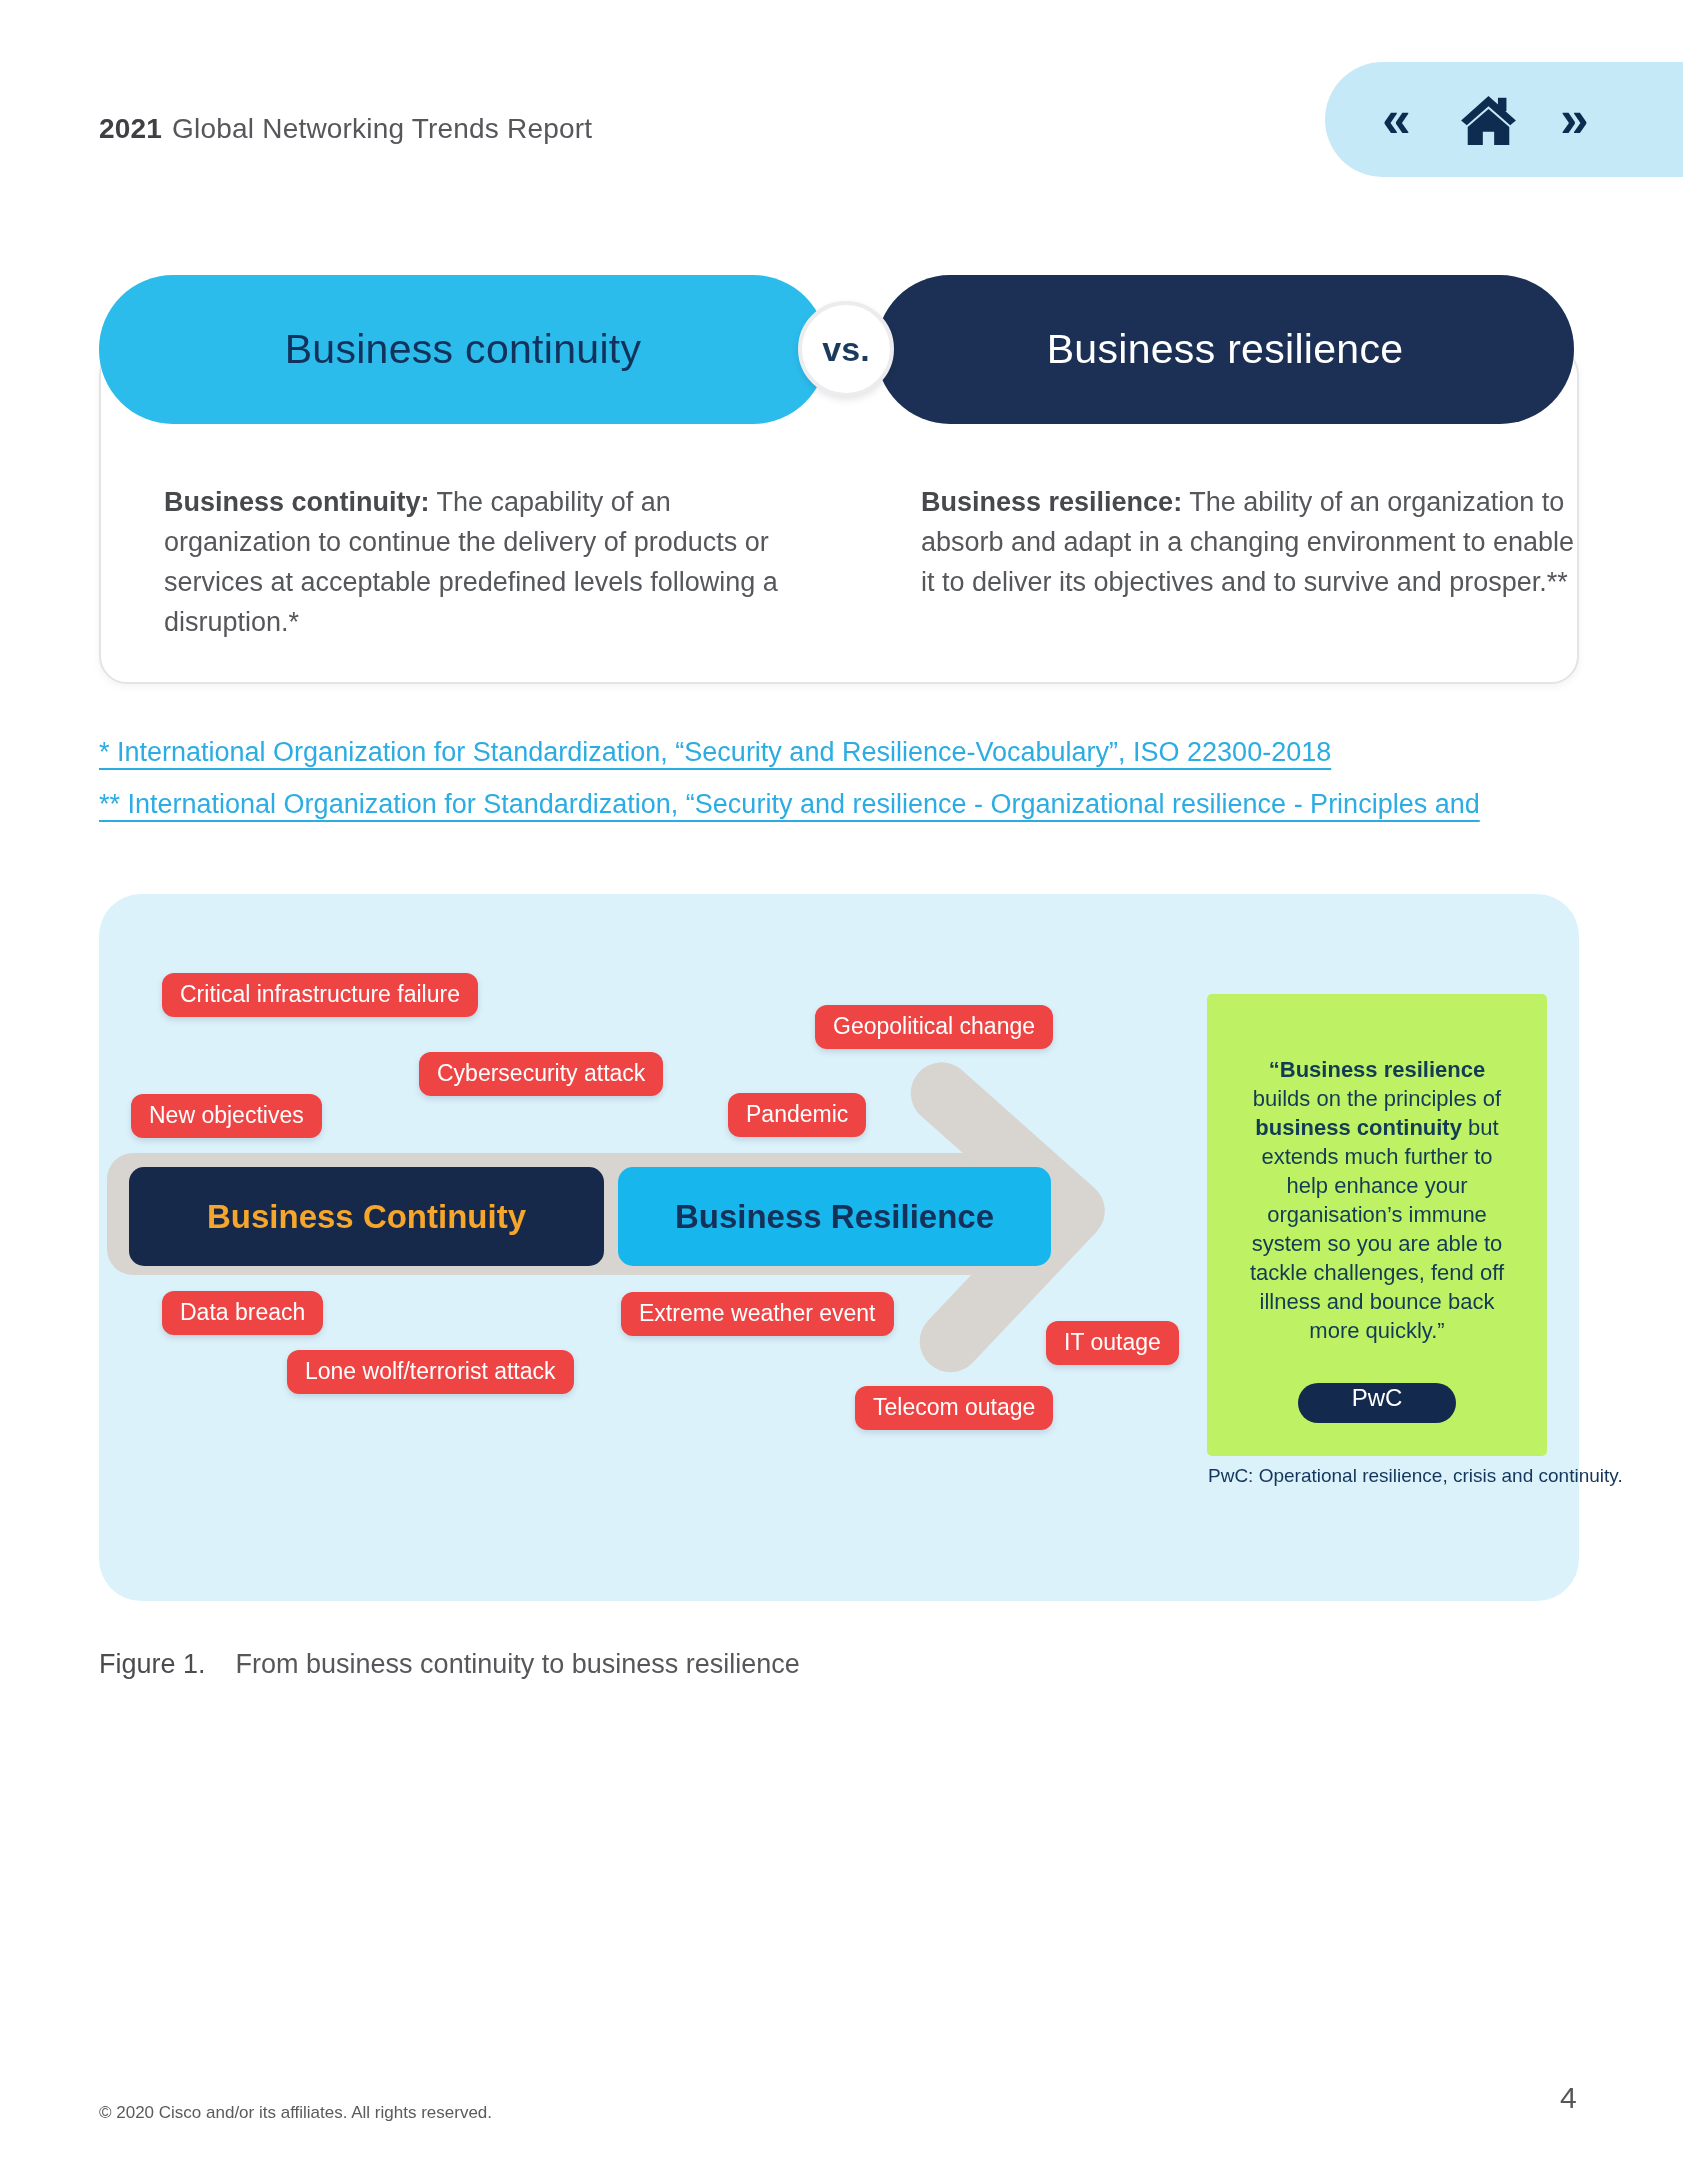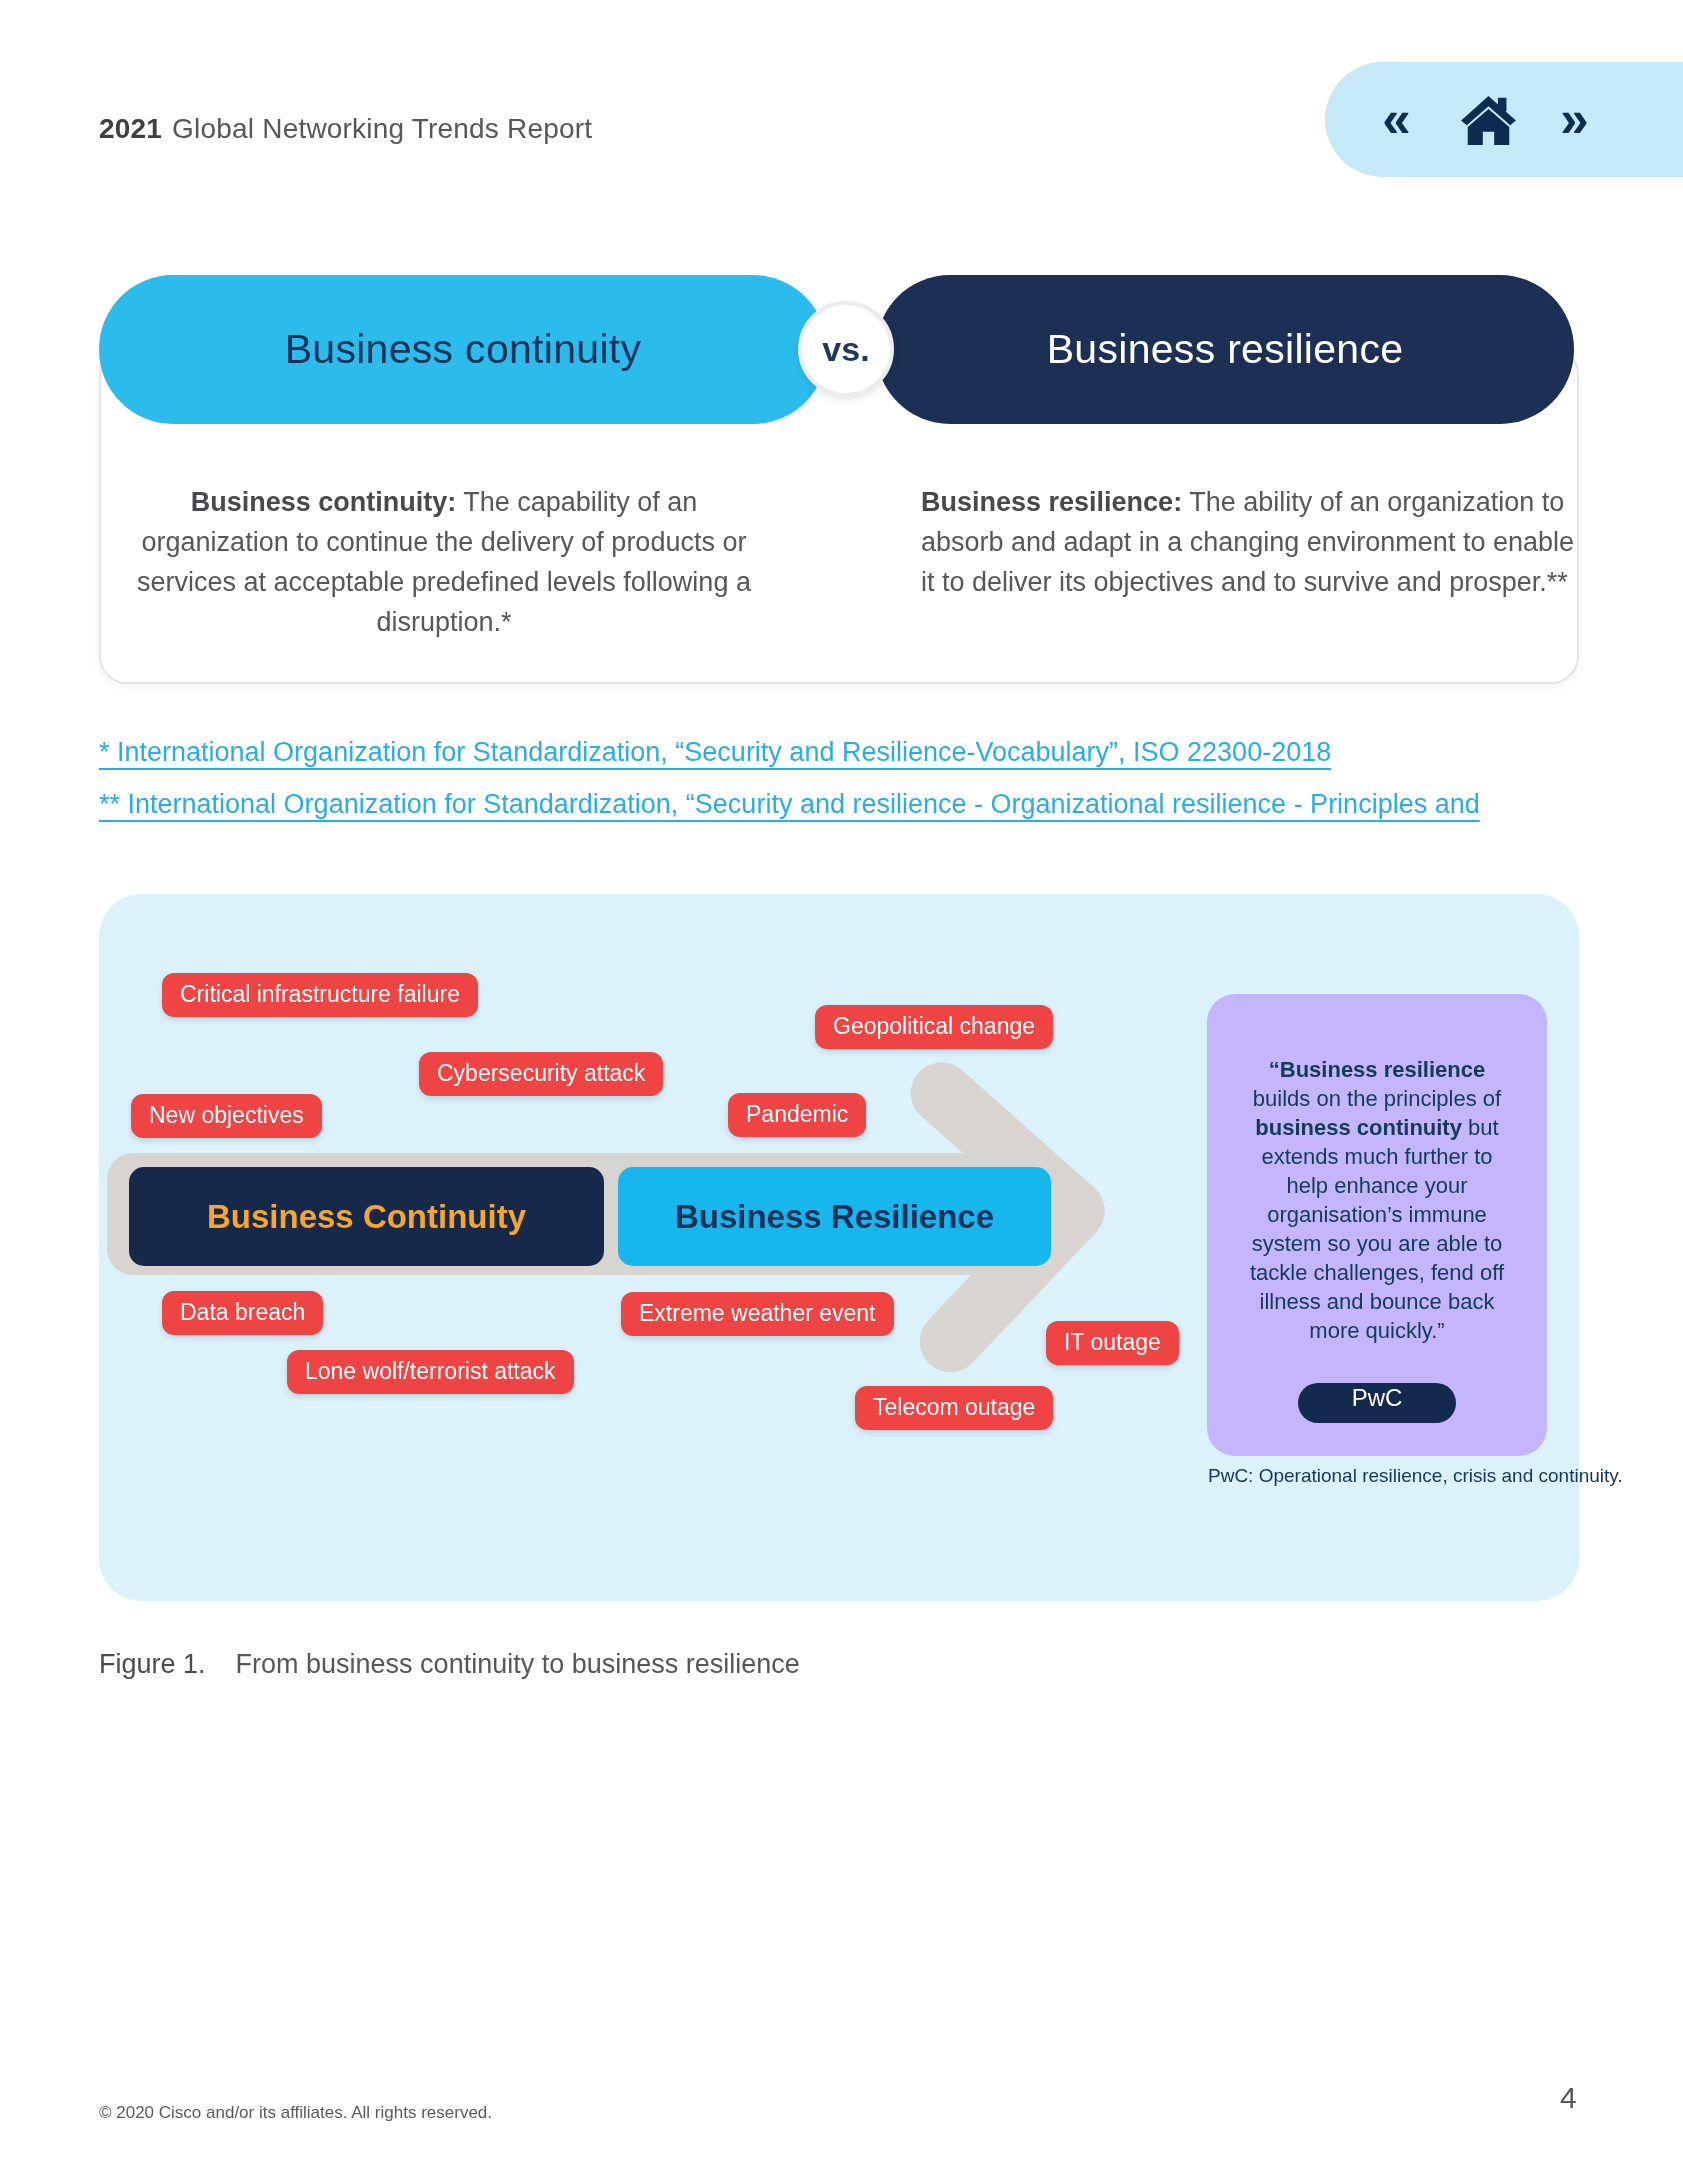--- a/index.html
+++ b/index.html
@@ -30,42 +30,42 @@
     font-size:41px;font-weight:500;letter-spacing:0.3px;}
   .pill-left{left:99px;width:728px;background:#2BBCEC;color:#12325B;}
   .pill-right{left:876px;width:698px;background:#1B3054;color:#FFFFFF;}
   .vs-circle{
     position:absolute;left:798px;top:301px;width:96px;height:96px;border-radius:50%;
     background:#fff;border:4px solid #ECECEE;box-sizing:border-box;
     display:flex;align-items:center;justify-content:center;
     font-size:34px;font-weight:700;color:#1B3A5E;box-shadow:0 3px 7px rgba(0,0,0,.10);
   }
   .definition{position:absolute;top:482px;font-size:27px;line-height:40px;color:#56575B;}
-  .def-left{left:137px;width:614px;text-align:center;}
+  .def-left{left:164px;width:614px;}
   .def-right{left:921px;width:653px;}
   .definition b{font-weight:700;color:#48494C;}
   
   .footnote{position:absolute;left:99px;font-size:27px;color:#2BACE2;text-decoration:underline;
     text-decoration-thickness:2px;text-underline-offset:7px;cursor:pointer;white-space:nowrap;}
   .fn1{top:737px;}
   .fn2{top:789px;}
   
   .figure{position:absolute;left:99px;top:894px;width:1480px;height:707px;background:#DCF2FB;border-radius:42px;}
   .arrow-svg{position:absolute;left:0;top:0;width:1480px;height:707px;pointer-events:none;}
   .arrow-shaft{position:absolute;left:8px;top:259px;width:955px;height:122px;background:#D8D4D0;border-radius:26px;}
   .risk-label{
     position:absolute;background:#ef4444;color:#FFFFFF;font-size:23px;line-height:1;
     padding:10px 18px 11px;border-radius:12px;white-space:nowrap;box-shadow:0 3px 6px rgba(10,30,60,.14);
   }
   .stage-box{position:absolute;top:273px;height:99px;border-radius:15px;display:flex;align-items:center;justify-content:center;
     font-size:33px;font-weight:700;}
   .box-continuity{left:30px;width:475px;background:#16294B;color:#F5A62B;}
   .box-resilience{left:519px;width:433px;background:#17B6EC;color:#14315A;}
   .quote-box{
-    position:absolute;left:1108px;top:100px;width:340px;height:462px;background:#c4b5fd;border-radius:28px;
+    position:absolute;left:1108px;top:100px;width:340px;height:462px;background:#bef264;border-radius:5px;
     box-sizing:border-box;padding:61px 38px 0;text-align:center;
     font-size:22px;line-height:29px;color:#123B55;font-weight:500;
   }
   .quote-box b{font-weight:700;}
   .pwc-pill{
     position:absolute;left:50%;transform:translateX(-50%);top:389px;width:158px;height:40px;border-radius:20px;
     background:#13294E;color:#fff;font-size:24px;font-weight:500;
     display:flex;justify-content:center;
   }
   .pwc-note{position:absolute;left:1109px;top:571px;font-size:19px;color:#14355C;white-space:nowrap;}

